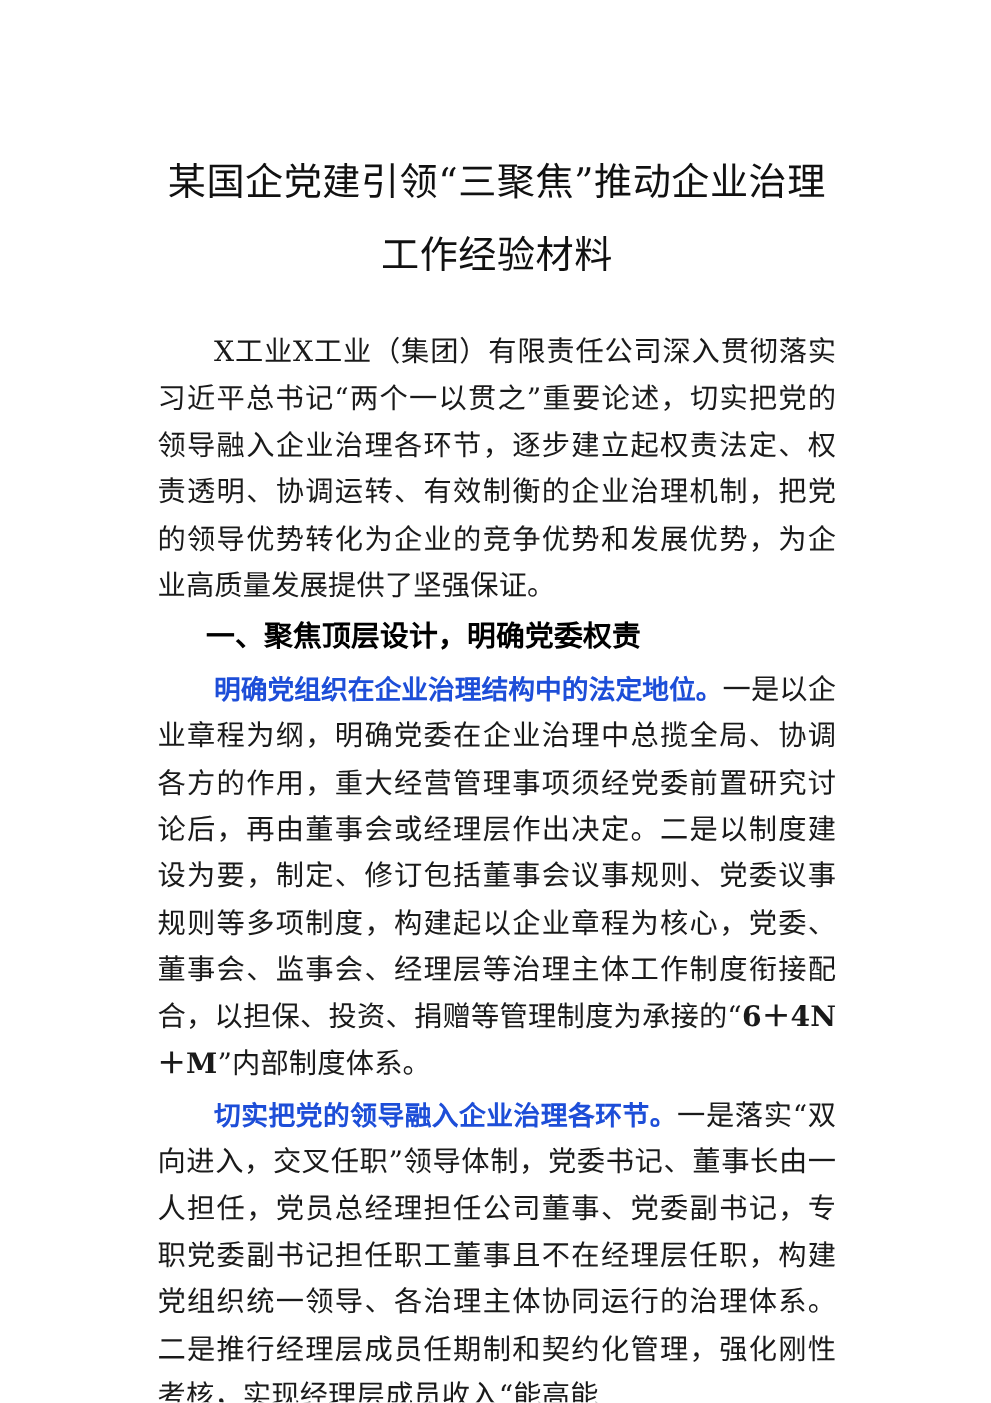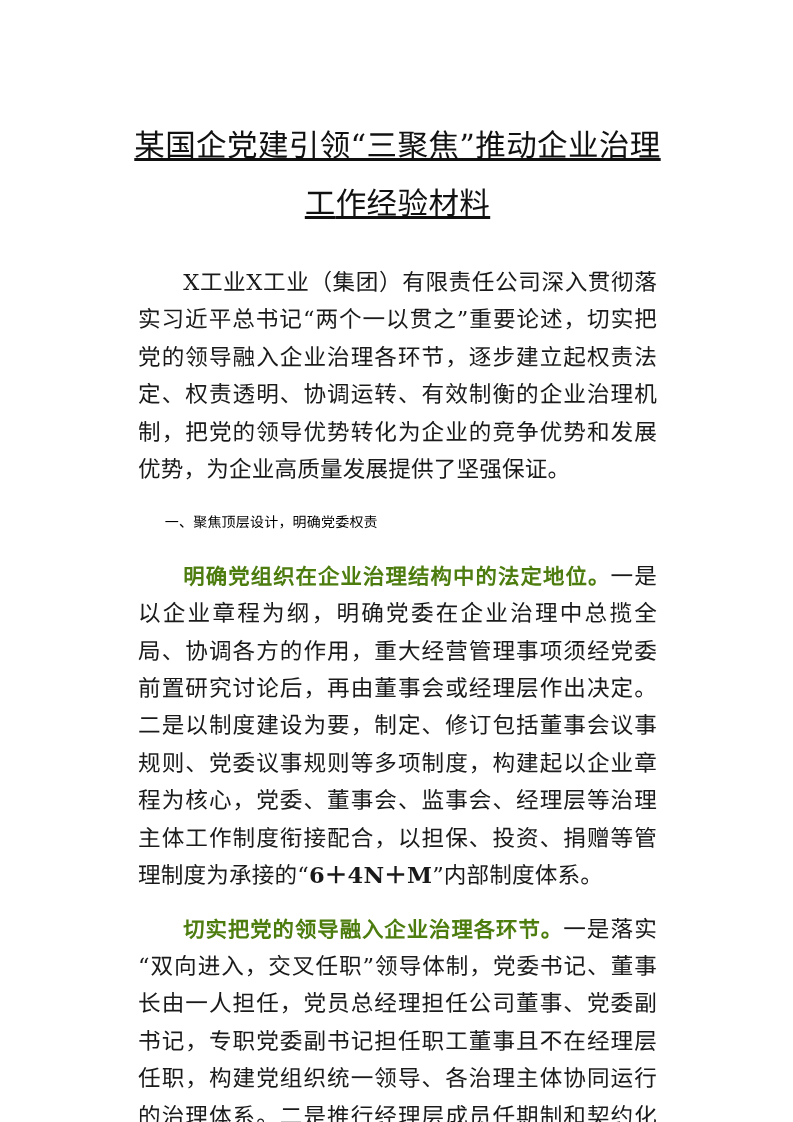--- a/index.html
+++ b/index.html
@@ -37,64 +37,63 @@
     padding: 0;
     text-align: center;
     font-family: "DejaVu Serif", "Liberation Serif", serif;
     font-weight: normal;
     font-size: 30.5px;
     line-height: 58px;
     letter-spacing: 0.4px;
     color: #111111;
     padding-top: 118px;
     text-rendering: geometricPrecision;
-    text-decoration: underline;
   }
 
   
   .body-block {
     margin-top: 30px;
   }
 
   p.para {
-    margin: 16px;
+    margin: 4px;
     padding: 0;
     font-family: "DejaVu Serif", "Liberation Serif", serif;
     font-size: 22.6px;
     line-height: 37.4px;
     text-align: justify;
     text-justify: inter-character;
     text-indent: 45.2px;     
     letter-spacing: 0.15px;
     color: #1a1a1a;
     word-break: break-all;
   }
 
   
   .lead {
     font-family: "DejaVu Sans", "Liberation Sans", sans-serif;
     font-weight: bold;
     font-size: 21.4px;
     letter-spacing: 0px;
-    color: #4d7c0f;
+    color: #1d4ed8;
   }
 
   
   .bold-inline {
     font-family: "DejaVu Serif", "Liberation Serif", serif;
     font-weight: bold;
   }
 
   
   p.section-heading {
     margin: 0;
     padding: 0;
     font-family: "DejaVu Sans", "Liberation Sans", sans-serif;
-    font-weight: normal;
-    font-size: 14px;
+    font-weight: bold;
+    font-size: 23px;
     line-height: 37.4px;
     text-indent: 42.8px;
     letter-spacing: 0.2px;
     color: #000000;
     text-align: left;
   }
 
   
   p.para.truncated {
     text-align: justify;

